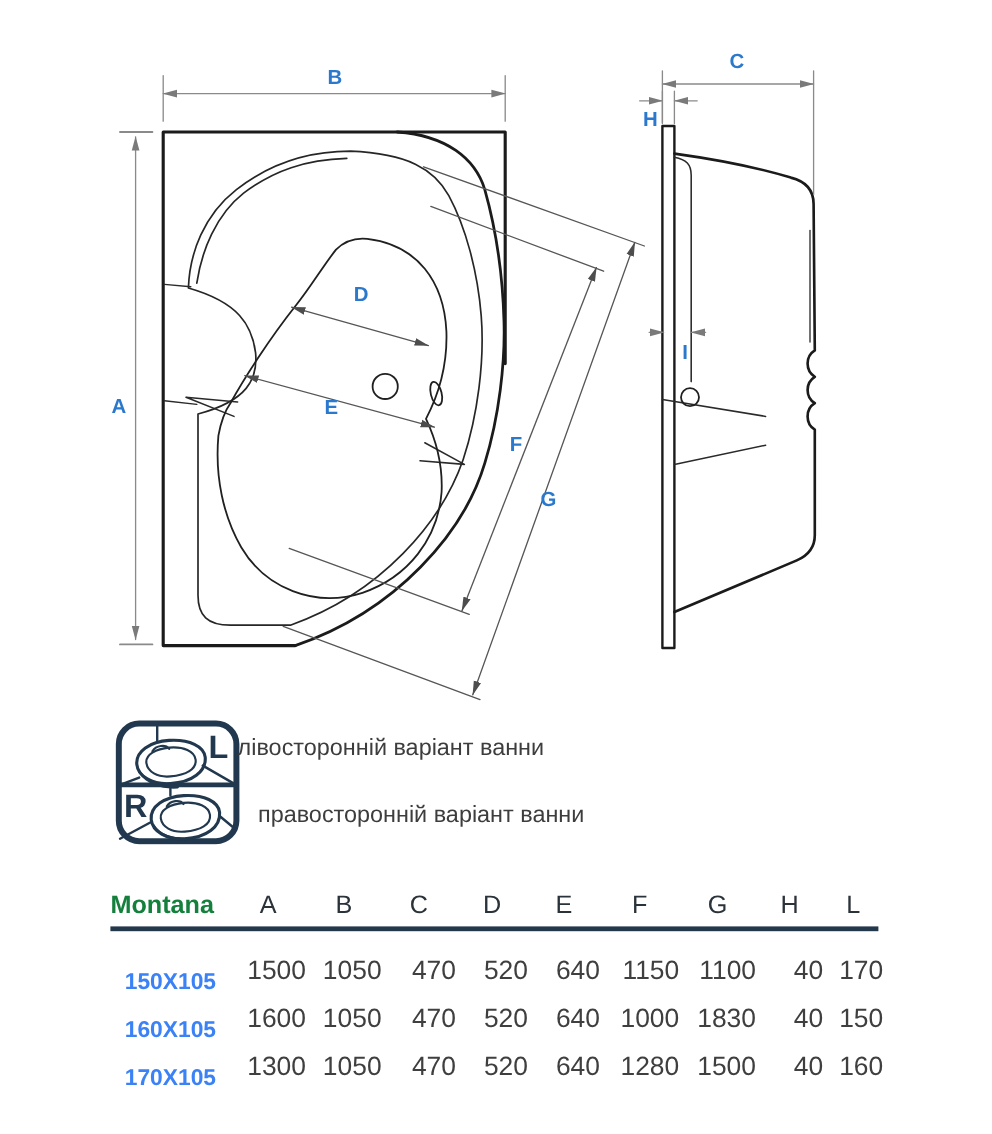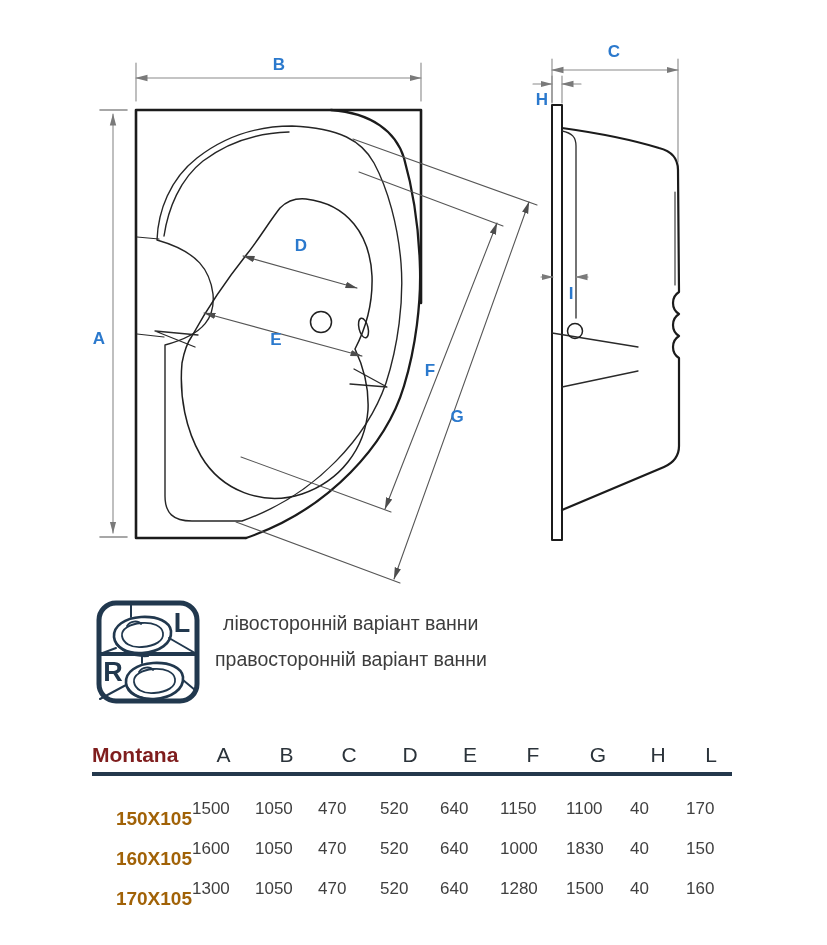--- a/index.html
+++ b/index.html
@@ -7,27 +7,27 @@
          font-family:"Liberation Sans",sans-serif;}
   svg text{font-family:"Liberation Sans",sans-serif;}
   .dimlabel{font-size:17px;font-weight:bold;fill:#2b79cd;text-anchor:middle;}
   .badge-letter{font-size:27px;font-weight:bold;fill:#21384e;text-anchor:middle;}
   .legend{position:absolute;left:0;top:0;}
   .legend-text{position:absolute;font-size:19.5px;color:#3d3d3d;white-space:nowrap;}
   .spec-table{position:absolute;left:92px;top:742px;width:660px;}
   .trow{display:grid;grid-template-columns:100px 63px 63px 62px 60px 60px 66px 64px 56px 50px;
         align-items:center;}
   .thead{height:26px;}
-  .thead .brand{font-size:21px;font-weight:bold;color:#7f1d1d;text-align:left;}
+  .thead .brand{font-size:21px;font-weight:bold;color:#15803d;text-align:left;}
   .thead .col{font-size:21px;color:#2b333a;text-align:center;}
   .rule{width:640px;height:4px;background:#24384c;margin-top:4px;}
   .tbody{margin-top:12px;}
   .trow.data{height:40px;}
-  .trow.data .size{font-size:19px;font-weight:bold;color:#a16207;text-align:right;margin-top:20px;}
-  .trow.data .val{font-size:17px;color:#3f3f3f;text-align:left;}
+  .trow.data .size{font-size:19px;font-weight:bold;color:#3b82f6;text-align:center;margin-top:20px;}
+  .trow.data .val{font-size:22px;color:#3f3f3f;text-align:right;}
 </style>
 </head>
 <body>
 
 <div class="stage">
 
   <svg width="827" height="595" viewBox="0 0 827 595" style="position:absolute;left:0;top:0;">
     <defs>
       <marker id="mg" viewBox="0 0 12 10" refX="11.5" refY="5" markerWidth="12" markerHeight="10" orient="auto-start-reverse" markerUnits="userSpaceOnUse">
         <path d="M0,1.8 L12,5 L0,8.2 Z" fill="#7a7a7a"></path>
@@ -121,22 +121,22 @@
           <path d="M46,54 L46,63 M30,85 L4,99 M87,80 L99,90" stroke-width="2"></path>
           <path d="M30,83 C29,72 41,64 57,63 C74,62 86,68 87,77 C88,89 76,98 58,99 C43,100 31,93 30,83 Z" stroke-width="2.6"></path>
           <path d="M38,82 C37,75 46,70 57,69 C69,68 78,72 79,79 C80,87 71,92 58,93 C47,94 39,89 38,82 Z" stroke-width="1.8"></path>
           <path d="M43,72 C46,67 54,66 57,70" stroke-width="1.8"></path>
           <path d="M32,88 C37,96 48,100 60,99" stroke-width="2.2"></path>
         </g>
       </g>
       <text class="badge-letter" x="86" y="32">L</text>
       <text class="badge-letter" x="17" y="81">R</text>
     </svg>
-    <div class="legend-text" style="left:223px;top:612px;">лівосторонній варіант ванни</div>
-    <div class="legend-text" style="left:215px;top:648px;">правосторонній варіант ванни</div>
+    <div class="legend-text" style="left:198px;top:612px;">лівосторонній варіант ванни</div>
+    <div class="legend-text" style="left:215px;top:668px;">правосторонній варіант ванни</div>
   </div>
 
   <div class="spec-table">
     <div class="trow thead">
       <div class="brand">Montana</div>
       <div class="col">A</div>
       <div class="col">B</div>
       <div class="col">C</div>
       <div class="col">D</div>
       <div class="col">E</div>

